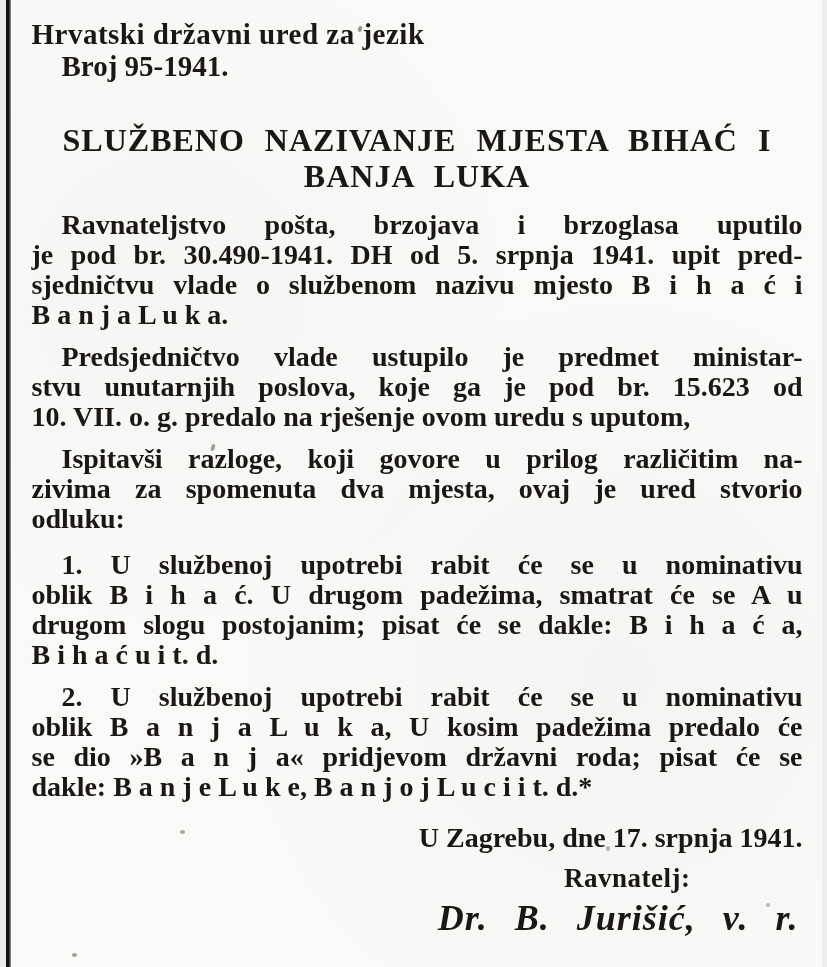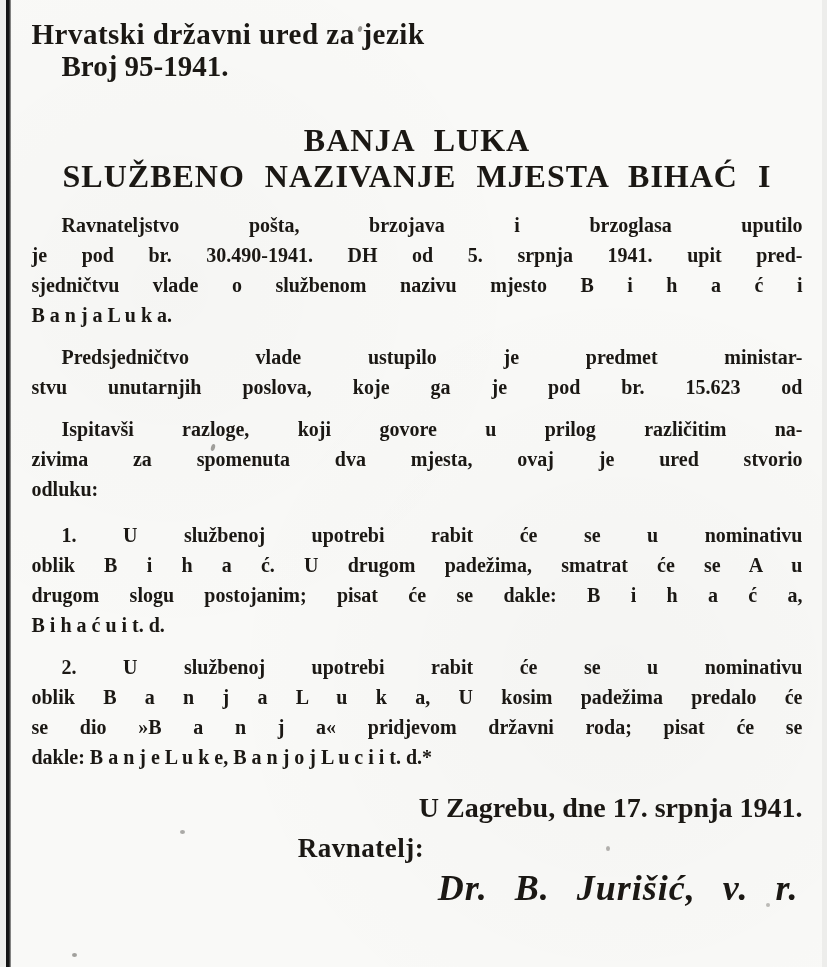--- a/index.html
+++ b/index.html
@@ -52,21 +52,21 @@
     line-height: 36px;
     font-weight: bold;
     letter-spacing: 1px;
   }
   .doc-title .title-line {
     display: block;
     word-spacing: 11px;
   }
   .para {
     margin: 12px 0 0 0;
-    font-size: 20px;
+    font-size: 28px;
     line-height: 30px;
     font-family: Liberation Serif, serif;
   }
   .para.gap-lg { margin-top: 16px; }
   .para.gap-xl { }
   .line {
     text-align: justify;
     text-align-last: justify;
   }
   .line.last {
@@ -79,21 +79,21 @@
     margin-top: 20px;
     margin-left: 36px;
     font-size: 28px;
     line-height: 32px;
     text-align: right;
   }
   .sig-block { margin-top: 10px; }
   .sig-role {
     font-size: 27px;
     line-height: 28px;
-    text-align: center;
+    text-align: right;
     padding-right: 112px;
     letter-spacing: 0.5px;
   }
   .sig-name {
     margin-top: 8px;
     font-size: 36px;
     line-height: 36px;
     font-style: italic;
     text-align: right;
     padding-right: 4px;
@@ -125,34 +125,35 @@
   <div class="speck s4"></div>
   <div class="speck s5"></div>
   <div class="speck s6"></div>
 
   <div class="content">
 
     <div class="office-line">Hrvatski državni ured za jezik</div>
     <div class="number-line">Broj 95-1941.</div>
 
     <h1 class="doc-title">
+      <span class="title-line">SLUŽBENO NAZIVANJE MJESTA BIHAĆ I</span>
       <span class="title-line">BANJA LUKA</span>
-      <span class="title-line">SLUŽBENO NAZIVANJE MJESTA BIHAĆ I</span>
     </h1>
 
     <div class="para gap-lg">
       <div class="line indent">Ravnateljstvo pošta, brzojava i brzoglasa uputilo</div>
       <div class="line">je pod br. 30.490-1941. DH od 5. srpnja 1941. upit pred-</div>
       <div class="line">sjedničtvu vlade o službenom nazivu mjesto B i h a ć i</div>
       <div class="line last">B a n j a L u k a.</div>
     </div>
 
     <div class="para">
       <div class="line indent">Predsjedničtvo vlade ustupilo je predmet ministar-</div>
       <div class="line">stvu unutarnjih poslova, koje ga je pod br. 15.623 od</div>
+      <div class="line last">10. VII. o. g. predalo na rješenje ovom uredu s uputom,</div>
     </div>
 
     <div class="para">
       <div class="line indent">Ispitavši razloge, koji govore u prilog različitim na-</div>
       <div class="line">zivima za spomenuta dva mjesta, ovaj je ured stvorio</div>
       <div class="line last">odluku:</div>
     </div>
 
     <div class="para gap-lg">
       <div class="line indent">1. U službenoj upotrebi rabit će se u nominativu</div>

